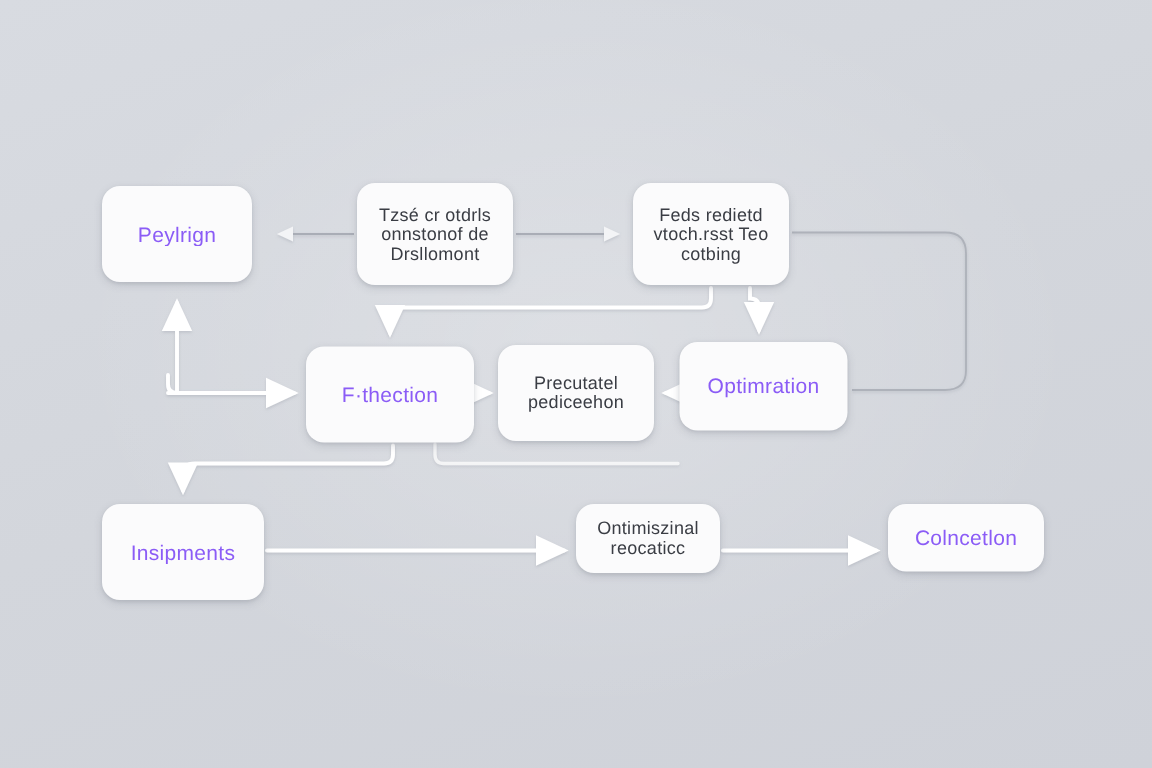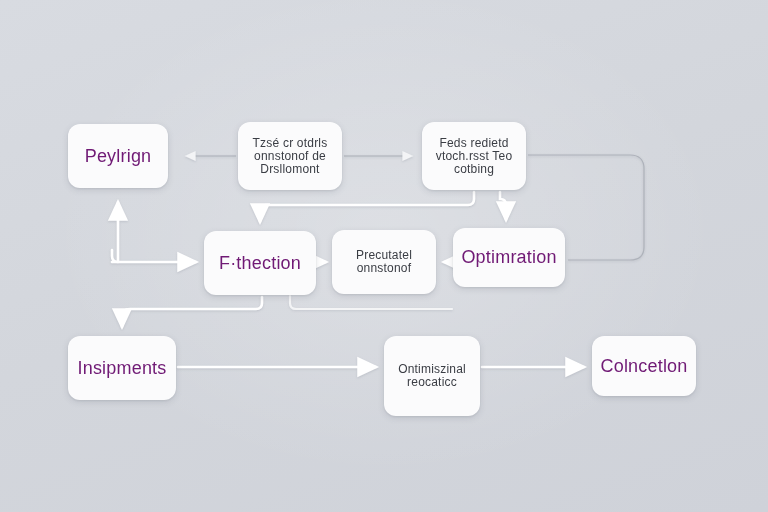--- a/index.html
+++ b/index.html
@@ -42,22 +42,22 @@
                 0 1px 2px rgba(90,96,110,0.12);
     display: flex;
     align-items: center;
     justify-content: center;
     text-align: center;
     box-sizing: border-box;
     padding: 6px 10px;
     z-index: 3;
   }
   .node-label {
-    color: #701a75;
-    font-size: 18px;
+    color: #8b5cf6;
+    font-size: 14px;
     line-height: 15px;
     letter-spacing: 0.2px;
     white-space: pre-line;
     filter: blur(0.25px);
   }
   .node.small .node-label {
     font-size: 12px;
     line-height: 13px;
     color: #3a3d44;
   }
@@ -150,33 +150,33 @@
   </div>
 
   <div class="node small" style="left:422px; top:122px; width:104px; height:68px;">
     <span class="node-label">Feds redietd
 vtoch.rsst Teo
 cotbing</span>
   </div>
 
   <div class="node small" style="left:332px; top:230px; width:104px; height:64px;">
     <span class="node-label">Precutatel
-onnstonof</span>
+pediceehon</span>
   </div>
 
   <div class="node" style="left:453px; top:228px; width:112px; height:59px;">
     <span class="node-label">Optimration</span>
   </div>
 
   <div class="node" style="left:68px; top:336px; width:108px; height:64px;">
     <span class="node-label">Insipments</span>
   </div>
 
-  <div class="node small" style="left:384px; top:336px; width:96px; height:80px;">
+  <div class="node small" style="left:384px; top:336px; width:96px; height:46px;">
     <span class="node-label">Ontimiszinal
 reocaticc</span>
   </div>
 
-  <div class="node" style="left:592px; top:336px; width:104px; height:60px;">
+  <div class="node" style="left:592px; top:336px; width:104px; height:45px;">
     <span class="node-label">Colncetlon</span>
   </div>
 
 </div>
 
 </body></html>

